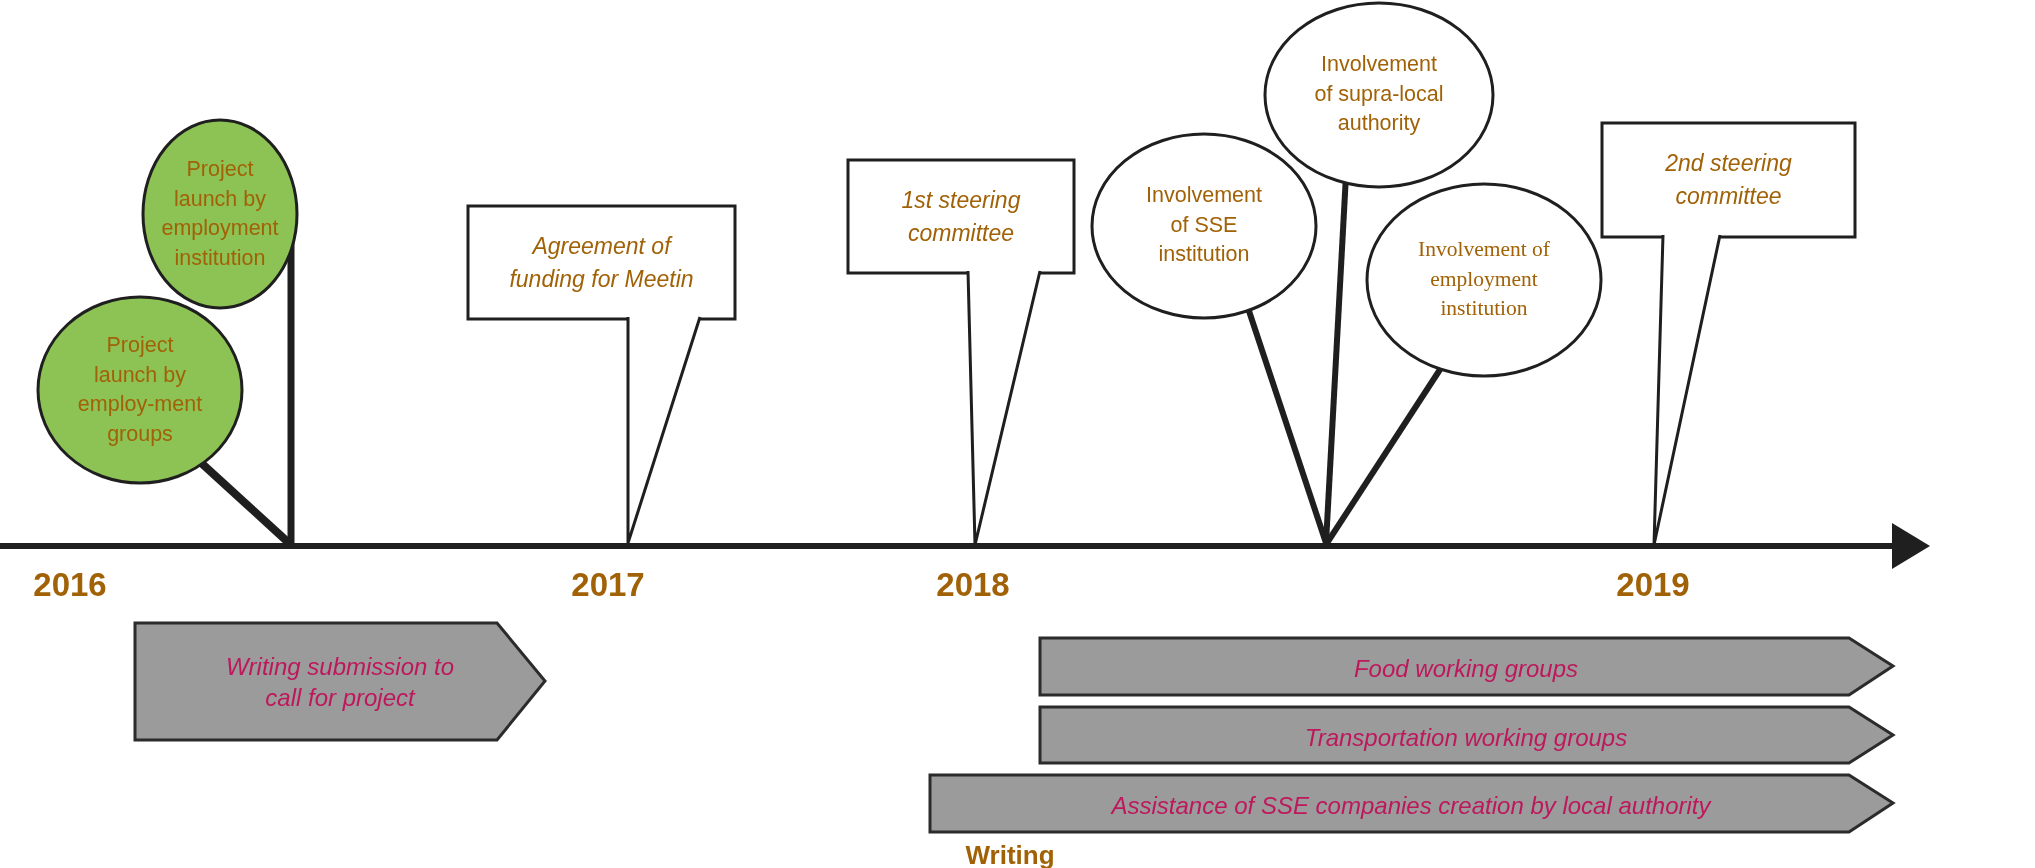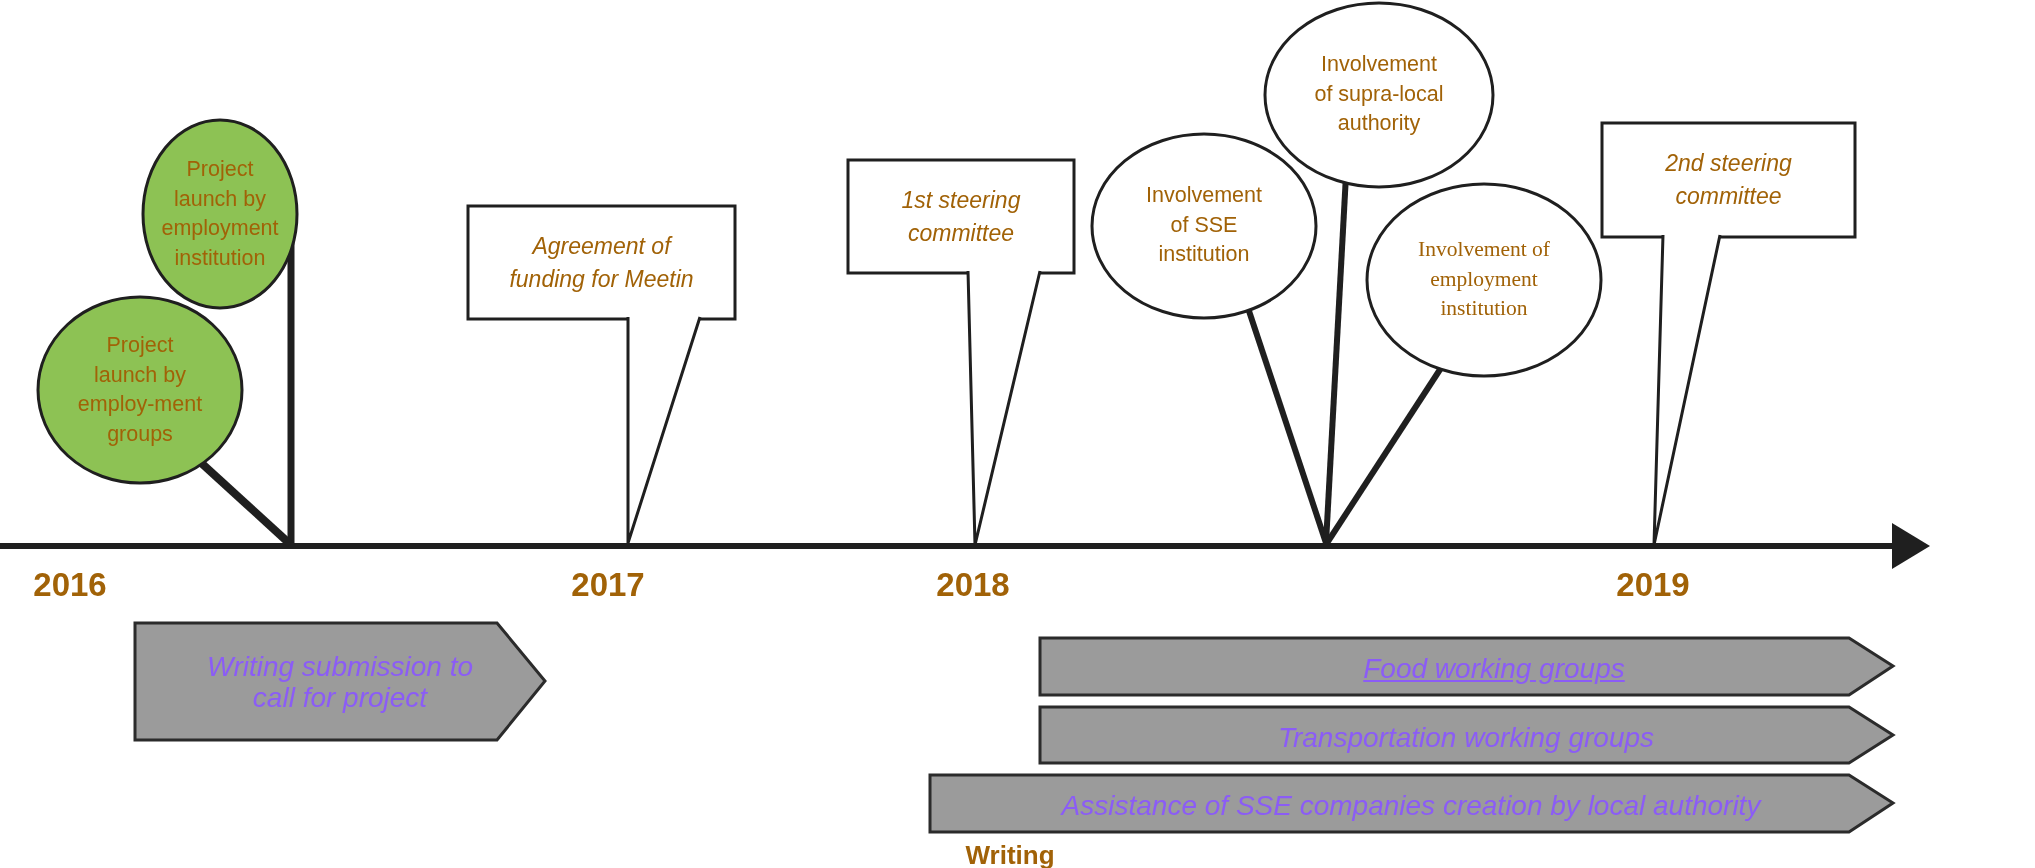--- a/index.html
+++ b/index.html
@@ -15,21 +15,21 @@
   .lbl{
     position:absolute;
     text-align:center;
     color:#a16207;
     pointer-events:none;
     white-space:nowrap;
   }
   .lbl span{display:block;}
   .circle-text{font-size:21.5px;line-height:29.5px;}
   .callout-text{font-size:23px;line-height:33px;font-style:italic;}
-  .bar-text{font-size:28px;line-height:31px;font-style:italic;color:#8b5cf6;}
+  .bar-text{font-size:24px;line-height:31px;font-style:italic;color:#be185d;}
   .year-text{font-size:33px;line-height:27px;font-weight:bold;}
   .footer-text{font-size:26px;line-height:26px;font-weight:bold;}
 </style>
 </head>
 <body>
 
 <div class="canvas">
 
   <svg width="2035" height="868" viewBox="0 0 2035 868">
 
@@ -115,21 +115,21 @@
   <div class="lbl year-text" style="left:10px;top:571px;width:120px;">2016</div>
   <div class="lbl year-text" style="left:548px;top:571px;width:120px;">2017</div>
   <div class="lbl year-text" style="left:913px;top:571px;width:120px;">2018</div>
   <div class="lbl year-text" style="left:1593px;top:571px;width:120px;">2019</div>
 
   <div class="lbl bar-text" style="left:150px;top:651px;width:380px;">
     <span>Writing submission to</span>
     <span>call for project</span>
   </div>
 
-  <div class="lbl bar-text" style="left:1094px;top:653px;width:800px;text-decoration:underline;">Food working groups</div>
+  <div class="lbl bar-text" style="left:1066px;top:653px;width:800px;">Food working groups</div>
 
   <div class="lbl bar-text" style="left:1066px;top:722px;width:800px;">Transportation working groups</div>
 
   <div class="lbl bar-text" style="left:961px;top:790px;width:900px;">Assistance of SSE companies creation by local authority</div>
 
   <div class="lbl footer-text" style="left:910px;top:842px;width:200px;">Writing</div>
 
 </div>
 
 </body></html>

